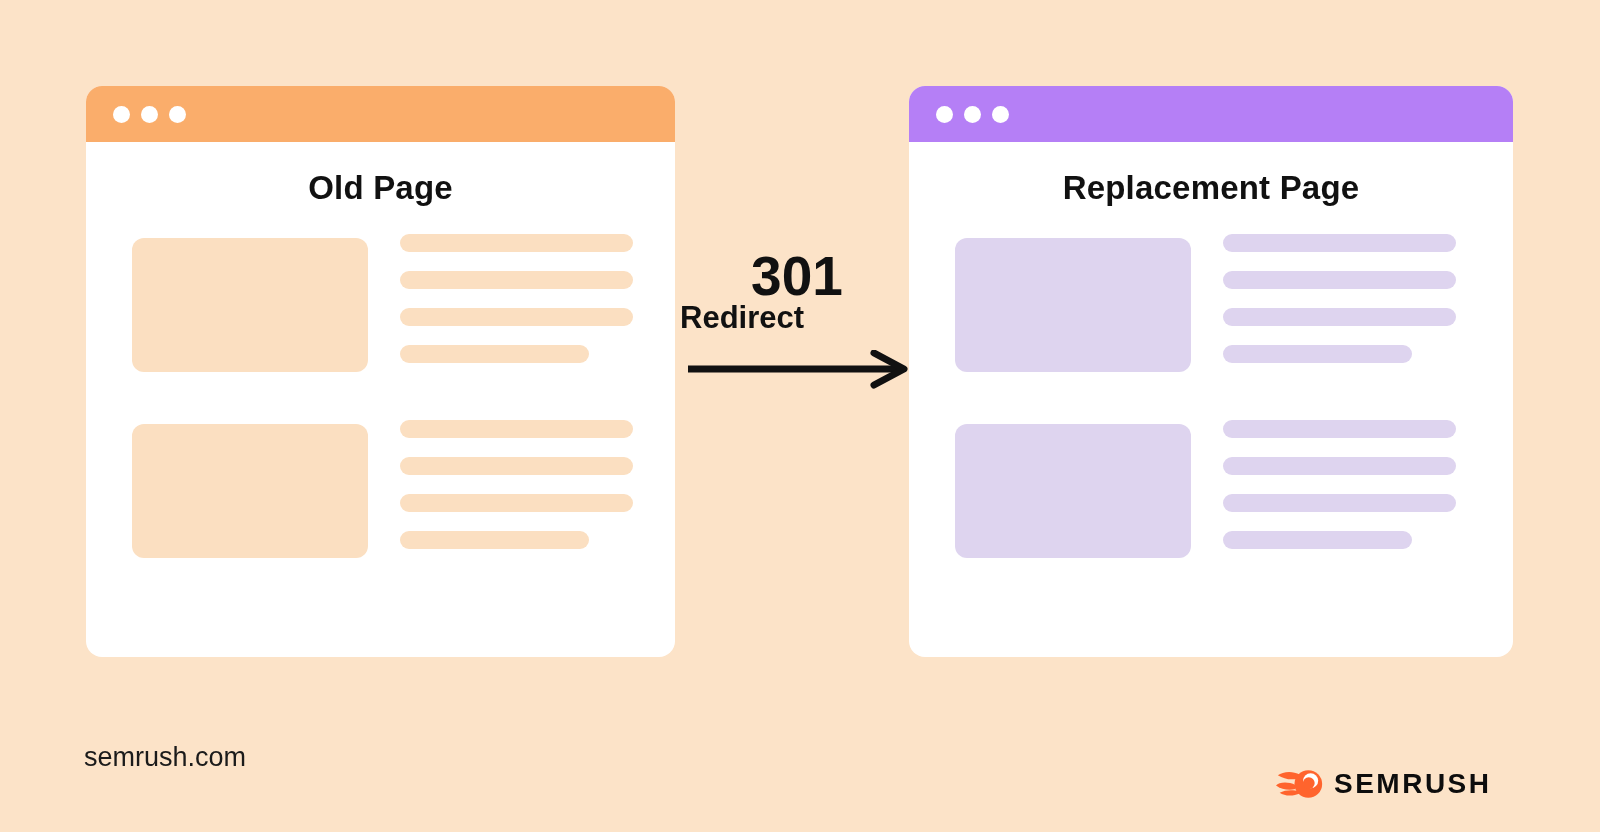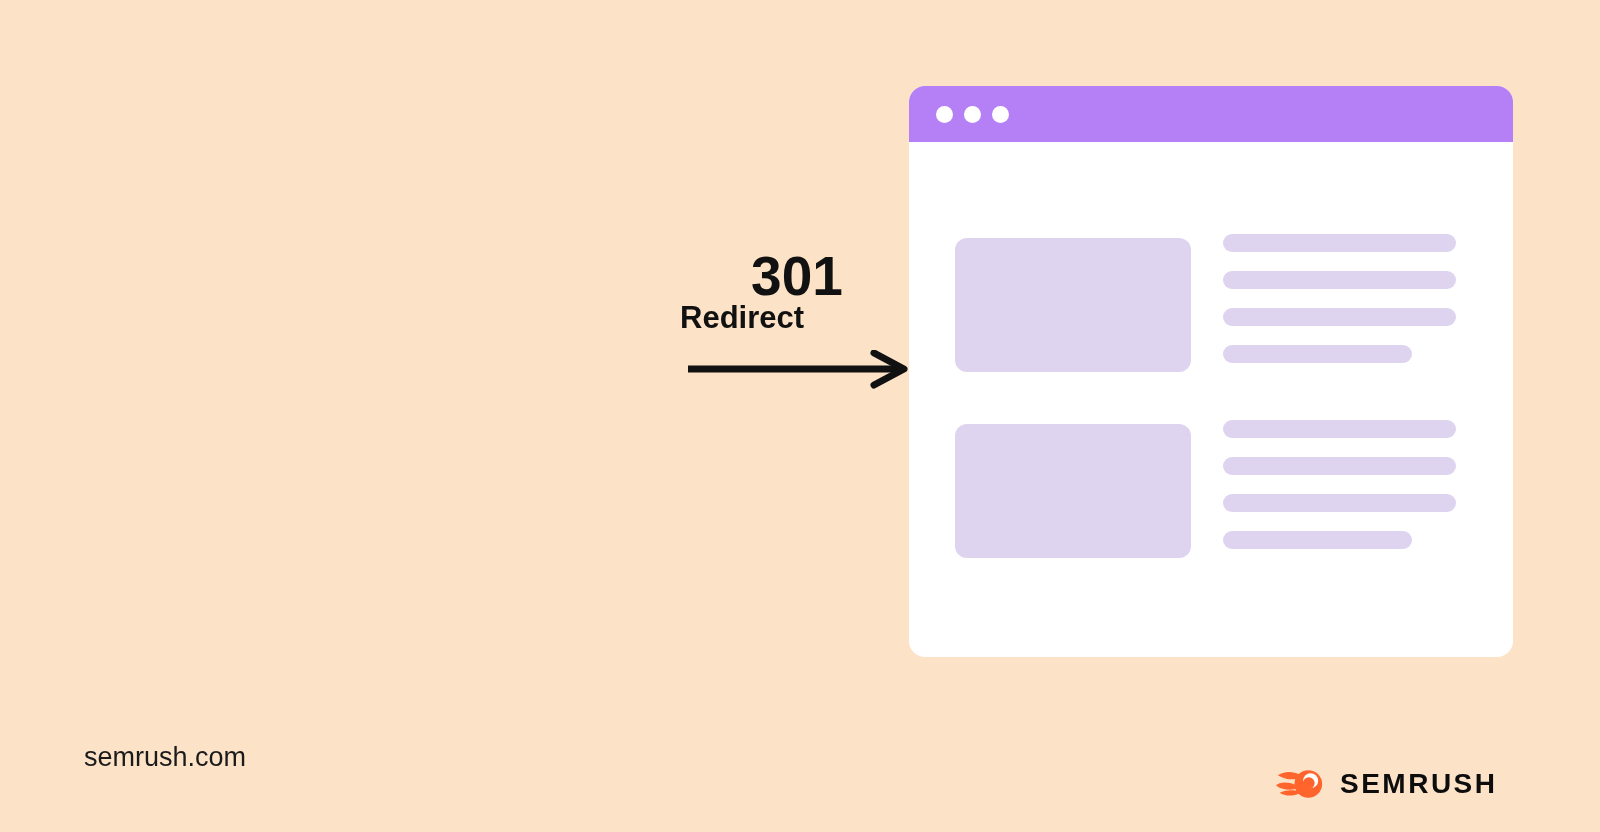--- a/index.html
+++ b/index.html
@@ -116,48 +116,71 @@
     font-size: 27px;
     line-height: 29px;
     color: #1b1b1b;
     margin-top: 16px;
   }
   .logo {
     position: absolute;
     left: 1276px; top: 768px;
     display: flex;
     align-items: center;
-    gap: 16px;
+    gap: 10px;
   }
   .wordmark {
     font-size: 28px;
     font-weight: 800;
     letter-spacing: 2.5px;
     color: #0d0d0d;
   }
 </style>
 </head>
 <body>
 
 <div class="canvas">
 
+  <div class="window old">
+    <div class="win-header">
+      <span class="dot"></span>
+      <span class="dot"></span>
+      <span class="dot"></span>
+    </div>
+    <div class="win-title">Old Page</div>
+    <div class="row r1">
+      <div class="img-block"></div>
+      <div class="bar b1"></div>
+      <div class="bar b2"></div>
+      <div class="bar b3"></div>
+      <div class="bar b4"></div>
+    </div>
+    <div class="row r2">
+      <div class="img-block"></div>
+      <div class="bar b1"></div>
+      <div class="bar b2"></div>
+      <div class="bar b3"></div>
+      <div class="bar b4"></div>
+    </div>
+  </div>
 
   <div class="redirect-code">301</div>
   <div class="redirect-label">Redirect</div>
   <svg class="arrow" width="228" height="40" viewBox="0 0 228 40">
     <path d="M2 19 H212" stroke="#111111" stroke-width="7" fill="none"></path>
     <path d="M188 3 L218 19 L188 35" stroke="#111111" stroke-width="7" fill="none" stroke-linecap="round" stroke-linejoin="round"></path>
   </svg>
 
   <div class="window new">
     <div class="win-header">
       <span class="dot"></span>
       <span class="dot"></span>
       <span class="dot"></span>
     </div>
+    <div class="win-title">Replacement Page</div>
     <div class="row r1">
       <div class="img-block"></div>
       <div class="bar b1"></div>
       <div class="bar b2"></div>
       <div class="bar b3"></div>
       <div class="bar b4"></div>
     </div>
     <div class="row r2">
       <div class="img-block"></div>
       <div class="bar b1"></div>

